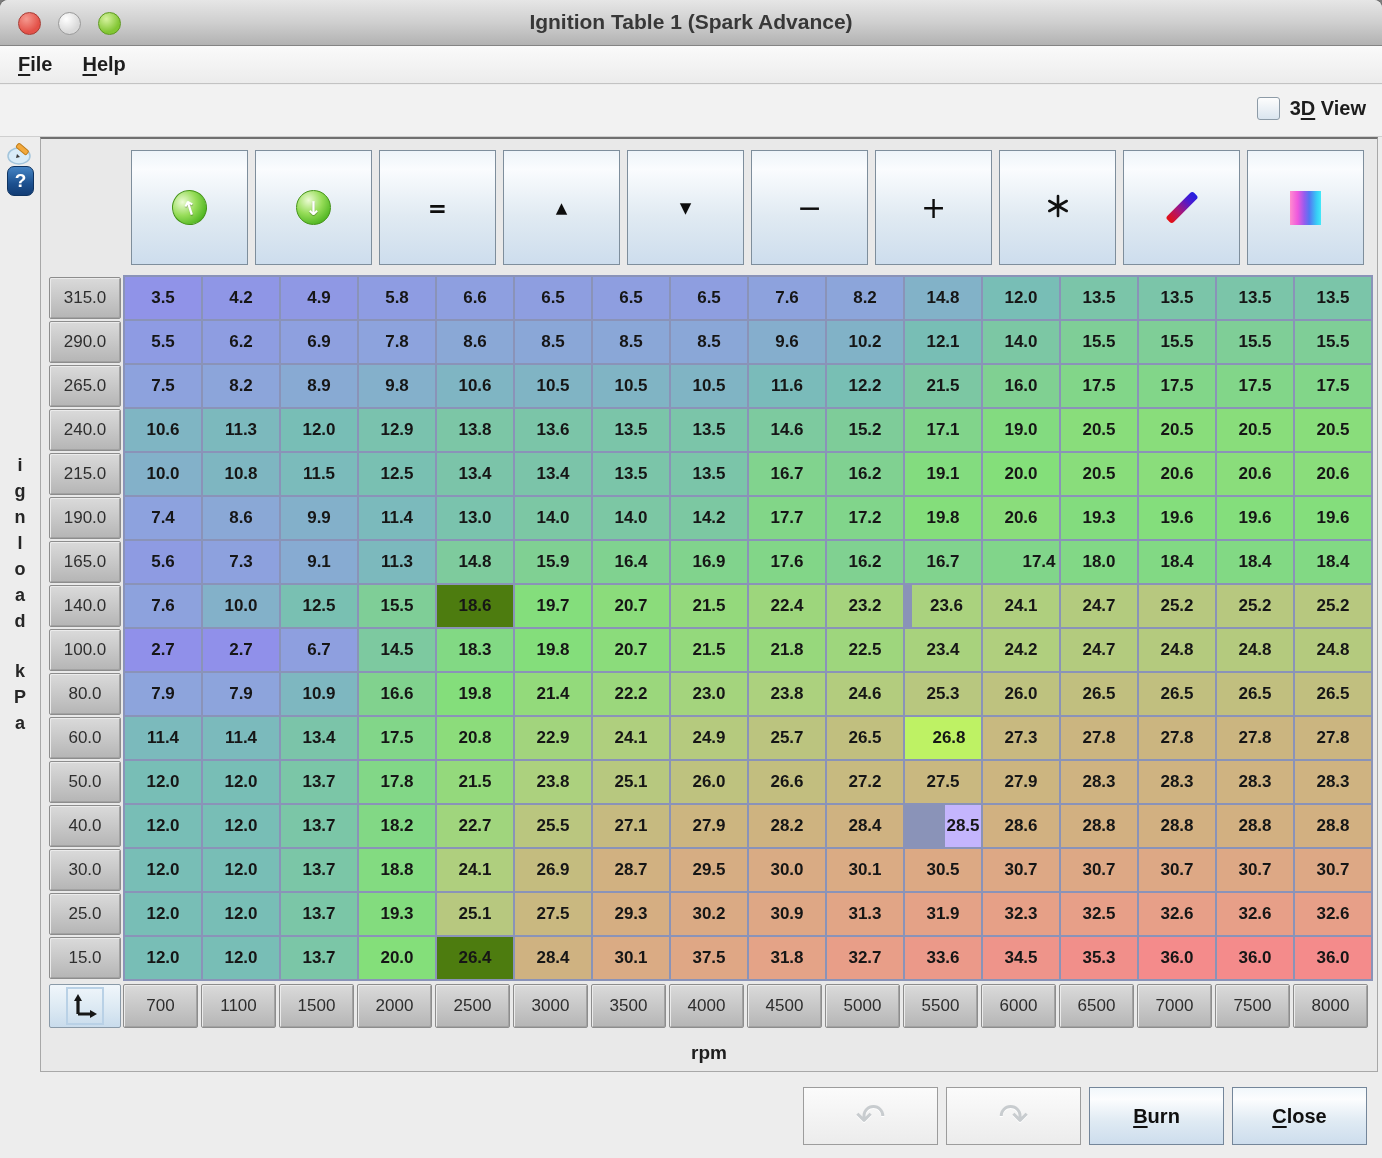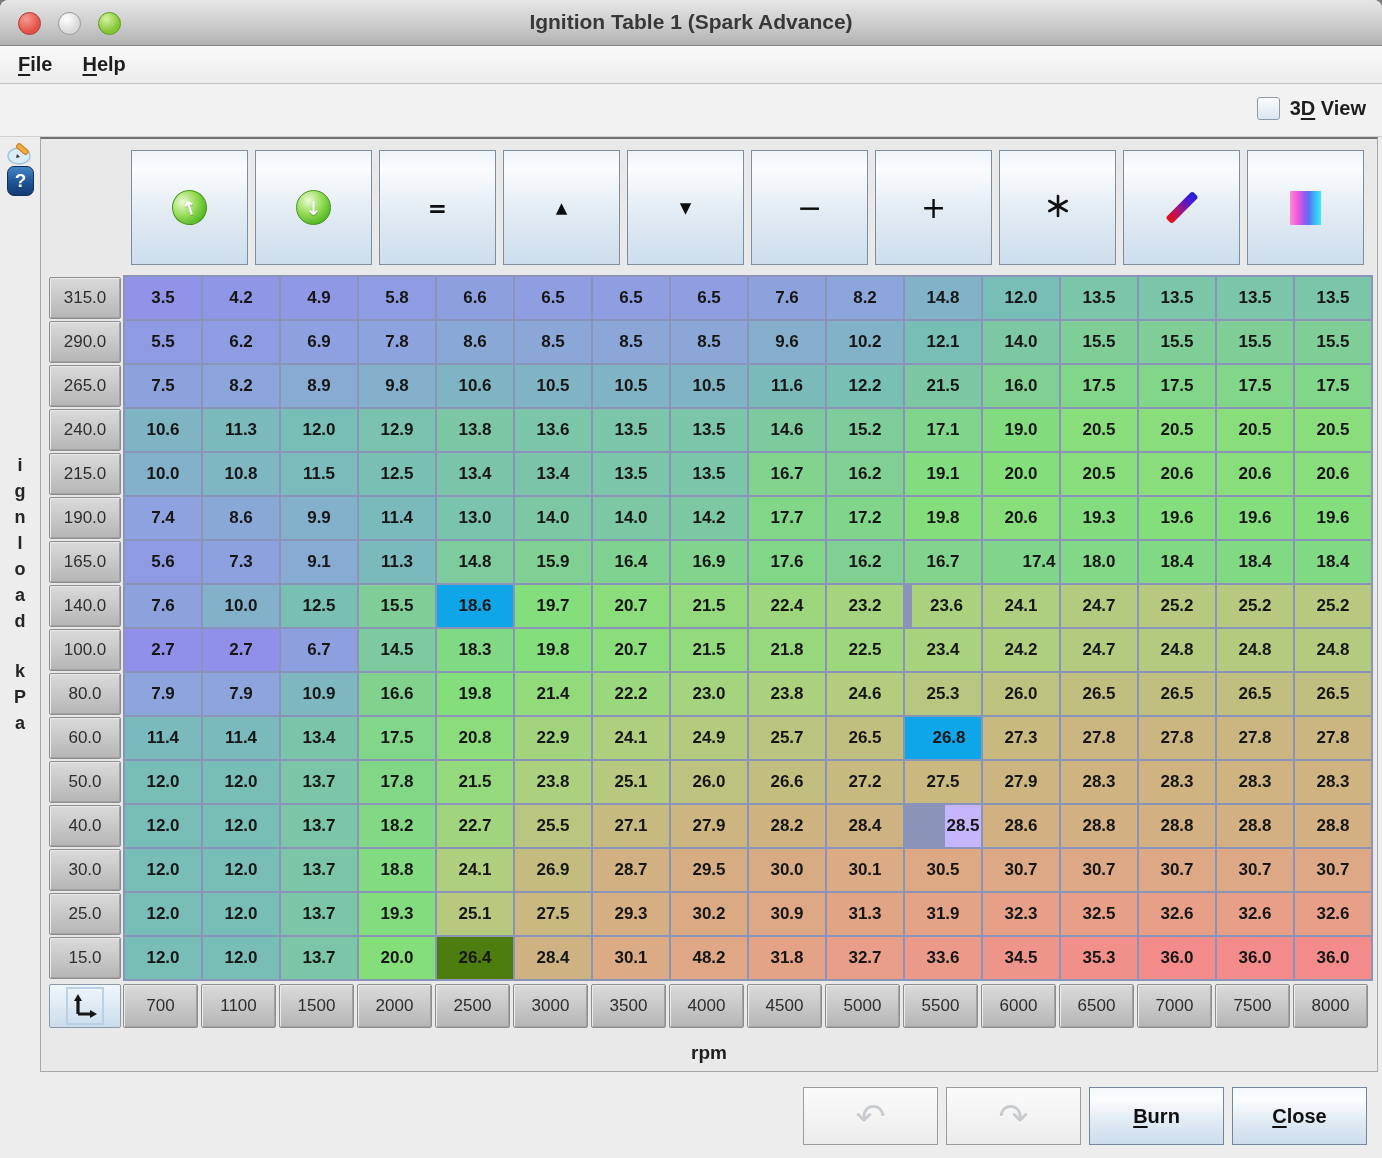--- a/index.html
+++ b/index.html
@@ -302,21 +302,21 @@
         <div class="cell" style="background: rgb(129, 211, 142);">16.7</div>
         <div class="cell" style="background: rgb(129, 213, 138); padding-left: 36px;">17.4</div>
         <div class="cell" style="background: rgb(130, 216, 134);">18.0</div>
         <div class="cell" style="background: rgb(130, 217, 132);">18.4</div>
         <div class="cell" style="background: rgb(130, 217, 132);">18.4</div>
         <div class="cell" style="background: rgb(130, 217, 132);">18.4</div>
         <div class="cell" style="background: rgb(141, 162, 221);">7.6</div>
         <div class="cell" style="background: rgb(131, 177, 201);">10.0</div>
         <div class="cell" style="background: rgb(121, 192, 178);">12.5</div>
         <div class="cell" style="background: rgb(127, 206, 151);">15.5</div>
-        <div class="cell" style="background: #0ea5e9;">18.6</div>
+        <div class="cell" style="background: #4d7c0f;">18.6</div>
         <div class="cell" style="background: rgb(132, 222, 124);">19.7</div>
         <div class="cell" style="background: rgb(139, 220, 123);">20.7</div>
         <div class="cell" style="background: rgb(148, 217, 124);">21.5</div>
         <div class="cell" style="background: rgb(157, 214, 124);">22.4</div>
         <div class="cell" style="background: rgb(166, 211, 125);">23.2</div>
         <div class="cell" style="background: rgb(170, 210, 126); margin-left: 7px;">23.6</div>
         <div class="cell" style="background: rgb(175, 207, 126);">24.1</div>
         <div class="cell" style="background: rgb(179, 203, 126);">24.7</div>
         <div class="cell" style="background: rgb(183, 200, 127);">25.2</div>
         <div class="cell" style="background: rgb(183, 200, 127);">25.2</div>
@@ -356,21 +356,21 @@
         <div class="cell" style="background: rgb(123, 186, 188);">11.4</div>
         <div class="cell" style="background: rgb(123, 186, 188);">11.4</div>
         <div class="cell" style="background: rgb(123, 196, 169);">13.4</div>
         <div class="cell" style="background: rgb(130, 214, 137);">17.5</div>
         <div class="cell" style="background: rgb(140, 220, 123);">20.8</div>
         <div class="cell" style="background: rgb(162, 212, 125);">22.9</div>
         <div class="cell" style="background: rgb(175, 207, 126);">24.1</div>
         <div class="cell" style="background: rgb(181, 202, 126);">24.9</div>
         <div class="cell" style="background: rgb(187, 196, 127);">25.7</div>
         <div class="cell" style="background: rgb(193, 191, 127);">26.5</div>
-        <div class="cell" style="background: #0ea5e9; padding-left: 12px;">26.8</div>
+        <div class="cell" style="background: #bef264; padding-left: 12px;">26.8</div>
         <div class="cell" style="background: rgb(200, 185, 128);">27.3</div>
         <div class="cell" style="background: rgb(203, 181, 128);">27.8</div>
         <div class="cell" style="background: rgb(203, 181, 128);">27.8</div>
         <div class="cell" style="background: rgb(203, 181, 128);">27.8</div>
         <div class="cell" style="background: rgb(203, 181, 128);">27.8</div>
         <div class="cell" style="background: rgb(120, 190, 182);">12.0</div>
         <div class="cell" style="background: rgb(120, 190, 182);">12.0</div>
         <div class="cell" style="background: rgb(123, 198, 167);">13.7</div>
         <div class="cell" style="background: rgb(130, 215, 135);">17.8</div>
         <div class="cell" style="background: rgb(148, 217, 124);">21.5</div>
@@ -433,21 +433,21 @@
         <div class="cell" style="background: rgb(231, 159, 136);">32.6</div>
         <div class="cell" style="background: rgb(231, 159, 136);">32.6</div>
         <div class="cell" style="background: rgb(231, 159, 136);">32.6</div>
         <div class="cell" style="background: rgb(120, 190, 182);">12.0</div>
         <div class="cell" style="background: rgb(120, 190, 182);">12.0</div>
         <div class="cell" style="background: rgb(123, 198, 167);">13.7</div>
         <div class="cell" style="background: rgb(132, 223, 122);">20.0</div>
         <div class="cell" style="background: #4d7c0f;">26.4</div>
         <div class="cell" style="background: rgb(207, 178, 129);">28.4</div>
         <div class="cell" style="background: rgb(218, 171, 132);">30.1</div>
-        <div class="cell" style="background: rgb(223, 167, 133);">48.2</div>
+        <div class="cell" style="background: rgb(223, 167, 133);">37.5</div>
         <div class="cell" style="background: rgb(228, 163, 135);">31.8</div>
         <div class="cell" style="background: rgb(232, 158, 136);">32.7</div>
         <div class="cell" style="background: rgb(235, 153, 137);">33.6</div>
         <div class="cell" style="background: rgb(238, 148, 138);">34.5</div>
         <div class="cell" style="background: rgb(241, 143, 138);">35.3</div>
         <div class="cell" style="background: rgb(244, 139, 139);">36.0</div>
         <div class="cell" style="background: rgb(244, 139, 139);">36.0</div>
         <div class="cell" style="background: rgb(244, 139, 139);">36.0</div>
       </div>
     <div class="colhdrs" id="colhdrs">

